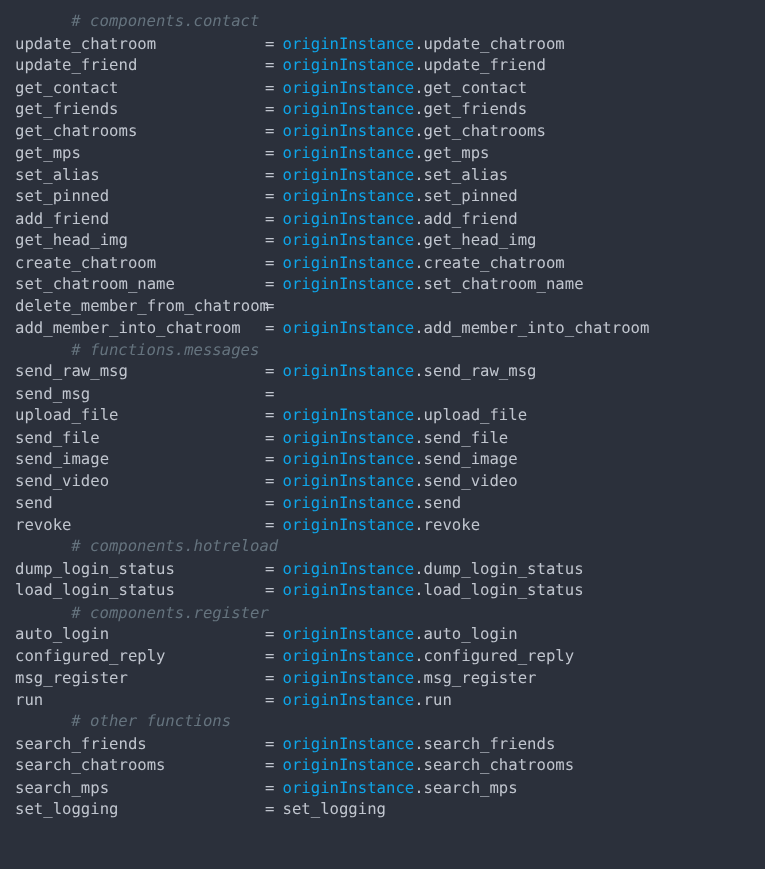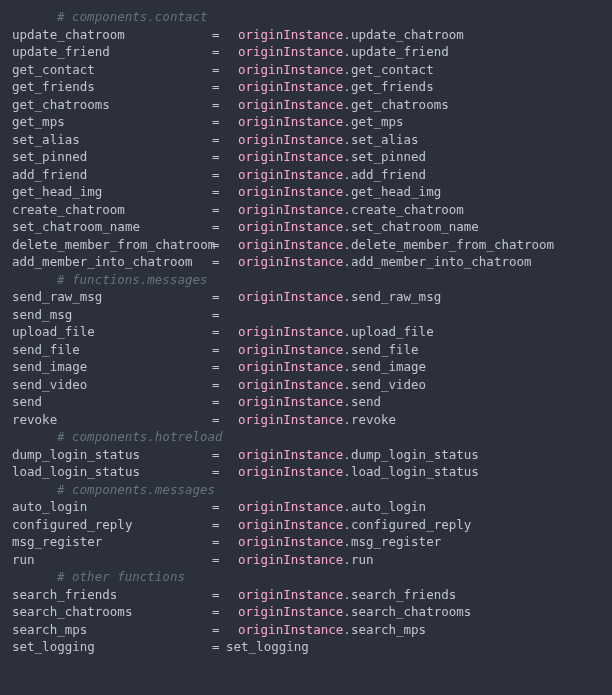--- a/index.html
+++ b/index.html
@@ -12,21 +12,21 @@
     padding: 8px 12px;
     width: 612px;
     height: 695px;
     white-space: nowrap;
   }
   .line { display: flex; }
   .comment { color: #65737e; font-style: italic; margin-left: 45px; }
   .lhs { display: inline-block; width: 200px; }
   .eq { display: inline-block; width: 14px; text-align: left; }
   .rhs { color: #c0c5ce; }
-  .obj { color: #f9a8d4; margin-left: 12px; }
+  .obj { color: #0ea5e9; }
   .dot { color: #c0c5ce; }
   .method { color: #c0c5ce; }
 </style>
 </head>
 <body>
 
 <div id="code-container">
     <div class="line">
       <span class="comment"># components.contact</span>
     </div>
@@ -99,21 +99,20 @@
     <div class="line">
       <span class="lhs">set_chatroom_name</span>
       <span class="eq">=</span>
       <span> </span>
       <span class="rhs"><span class="obj">originInstance</span><span class="dot">.</span><span class="method">set_chatroom_name</span></span>
     </div>
     <div class="line">
       <span class="lhs">delete_member_from_chatroom</span>
       <span class="eq">=</span>
       <span> </span>
-      <span class="rhs"><span class="obj">originInstance</span><span class="dot">.</span><span class="method">delete_member_from_chatroom</span></span>
     </div>
     <div class="line">
       <span class="lhs">add_member_into_chatroom</span>
       <span class="eq">=</span>
       <span> </span>
       <span class="rhs"><span class="obj">originInstance</span><span class="dot">.</span><span class="method">add_member_into_chatroom</span></span>
     </div>
     <div class="line">
       <span class="comment"># functions.messages</span>
     </div>
@@ -173,21 +172,21 @@
       <span> </span>
       <span class="rhs"><span class="obj">originInstance</span><span class="dot">.</span><span class="method">dump_login_status</span></span>
     </div>
     <div class="line">
       <span class="lhs">load_login_status</span>
       <span class="eq">=</span>
       <span> </span>
       <span class="rhs"><span class="obj">originInstance</span><span class="dot">.</span><span class="method">load_login_status</span></span>
     </div>
     <div class="line">
-      <span class="comment"># components.messages</span>
+      <span class="comment"># components.register</span>
     </div>
     <div class="line">
       <span class="lhs">auto_login</span>
       <span class="eq">=</span>
       <span> </span>
       <span class="rhs"><span class="obj">originInstance</span><span class="dot">.</span><span class="method">auto_login</span></span>
     </div>
     <div class="line">
       <span class="lhs">configured_reply</span>
       <span class="eq">=</span>

